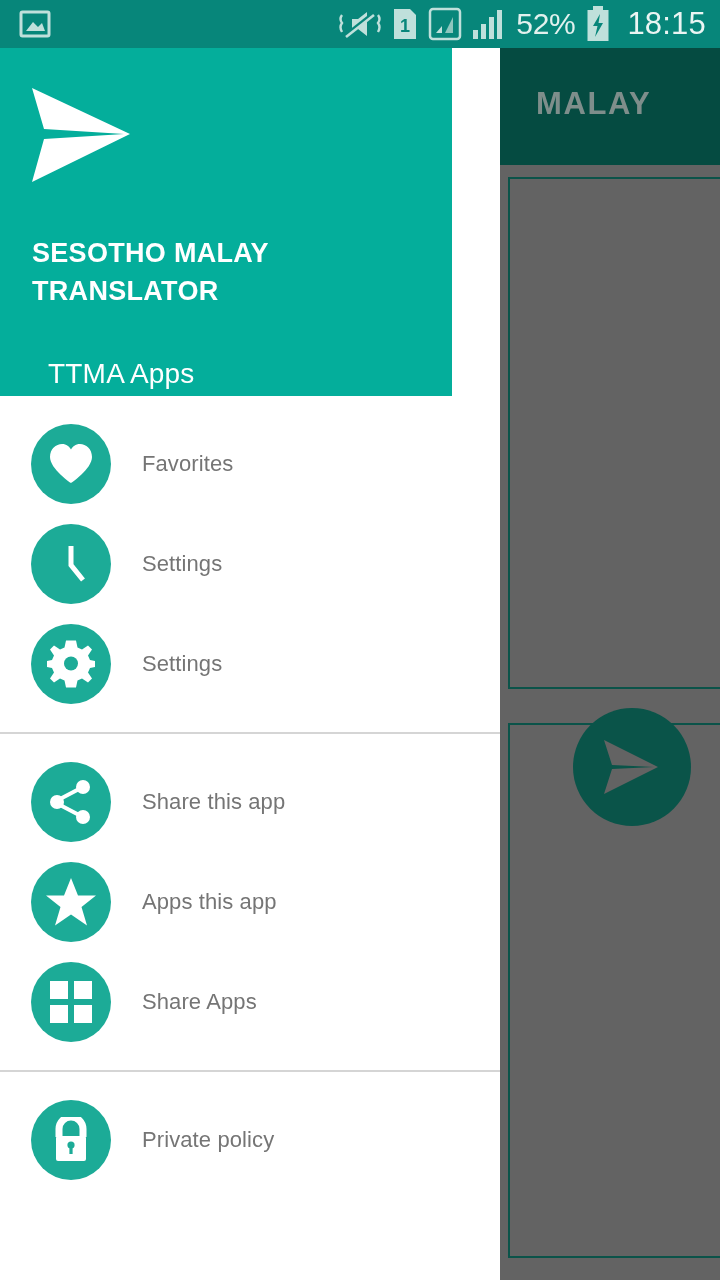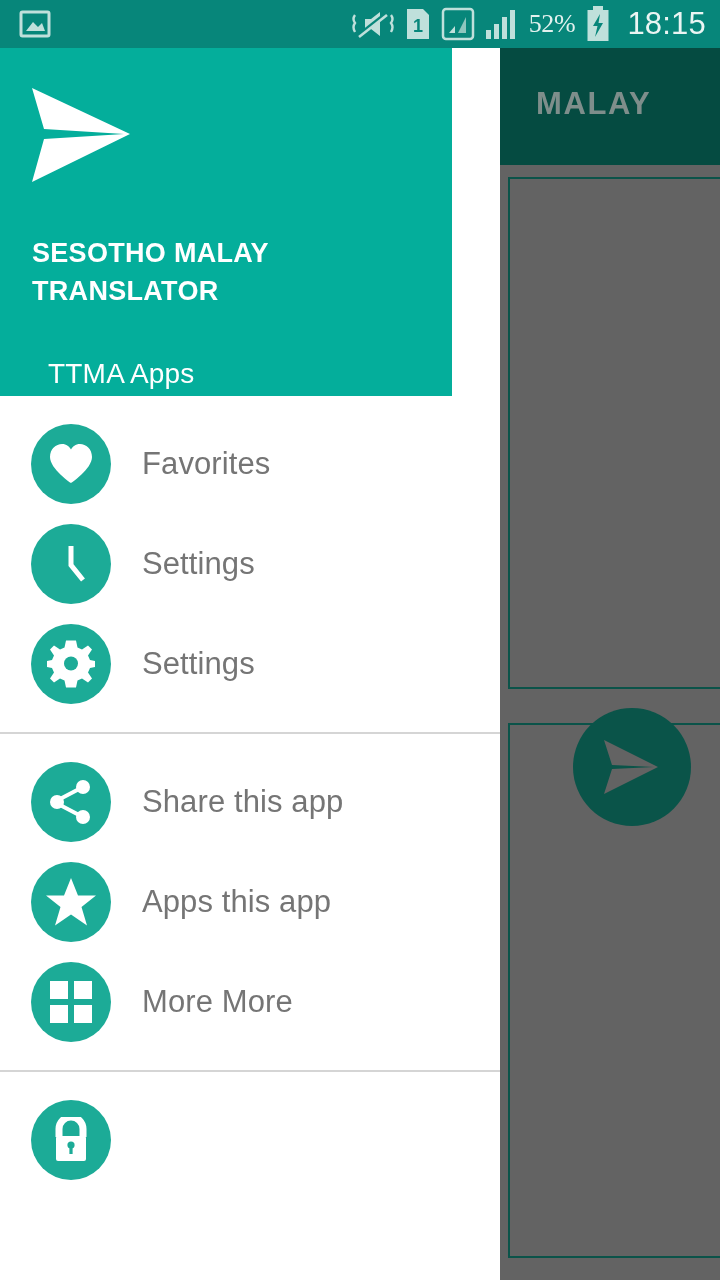--- a/index.html
+++ b/index.html
@@ -26,22 +26,22 @@
     padding: 0 14px 0 18px;
   }
   #status-left { display: flex; align-items: center; gap: 10px; }
   #status-right {
     margin-left: auto;
     display: flex; align-items: center; gap: 10px;
     color: #DCEFEC;
   }
   .sb-icon { display: block; }
   #battery-pct {
-    font-size: 26px; color: #E2F1EE; letter-spacing: -0.3px;
-    font-family: Liberation Serif, serif;
+    font-size: 30px; color: #E2F1EE; letter-spacing: -0.3px;
+    font-family: Liberation Sans, sans-serif;
   }
   #clock {
     font-size: 31px; color: #EAF5F3; letter-spacing: 0.2px;
     margin-left: 6px;
     font-family: "Liberation Sans", sans-serif;
     text-align: center;
   }
 
   
   #app-behind {
@@ -144,21 +144,21 @@
   }
   .nav-icon {
     width: 80px; height: 80px;
     border-radius: 50%;
     background: #1CAB97;
     display: flex; align-items: center; justify-content: center;
     flex: 0 0 auto;
   }
   .nav-label {
     margin-left: 31px;
-    font-size: 31px;
+    font-size: 22px;
     color: #757575;
     letter-spacing: 0.1px;
   }
 </style>
 </head>
 <body>
 
 <div id="screen">
 
   <div id="app-behind">
@@ -251,40 +251,41 @@
 
       <div class="nav-item">
         <span class="nav-icon">
           <svg width="42" height="42" viewBox="0 0 42 42">
             <rect x="0" y="0" width="18" height="18" fill="#FFFFFF"></rect>
             <rect x="24" y="0" width="18" height="18" fill="#FFFFFF"></rect>
             <rect x="0" y="24" width="18" height="18" fill="#FFFFFF"></rect>
             <rect x="24" y="24" width="18" height="18" fill="#FFFFFF"></rect>
           </svg>
         </span>
-        <span class="nav-label">More More</span>
+        <span class="nav-label">Share Apps</span>
       </div>
 
       <div class="group-pad-bottom"></div>
     </div>
 
     <div class="nav-divider"></div>
 
     <div class="nav-group">
       <div class="group-pad-top"></div>
 
       <div class="nav-item">
         <span class="nav-icon">
           <svg width="40" height="46" viewBox="0 0 40 46">
             <path d="M8 20 L8 12 A12 12 0 0 1 32 12 L32 20" stroke="#FFFFFF" stroke-width="7" fill="none"></path>
             <rect x="5" y="19" width="30" height="25" rx="2" fill="#FFFFFF"></rect>
             <circle cx="20" cy="28" r="3.6" fill="#1CAB97"></circle>
             <rect x="18.4" y="28" width="3.2" height="9" fill="#1CAB97"></rect>
           </svg>
         </span>
+        <span class="nav-label">Private policy</span>
       </div>
 
       <div class="group-pad-bottom"></div>
     </div>
 
   </div>
 
   <div id="status-bar">
 
     <div id="status-left">

